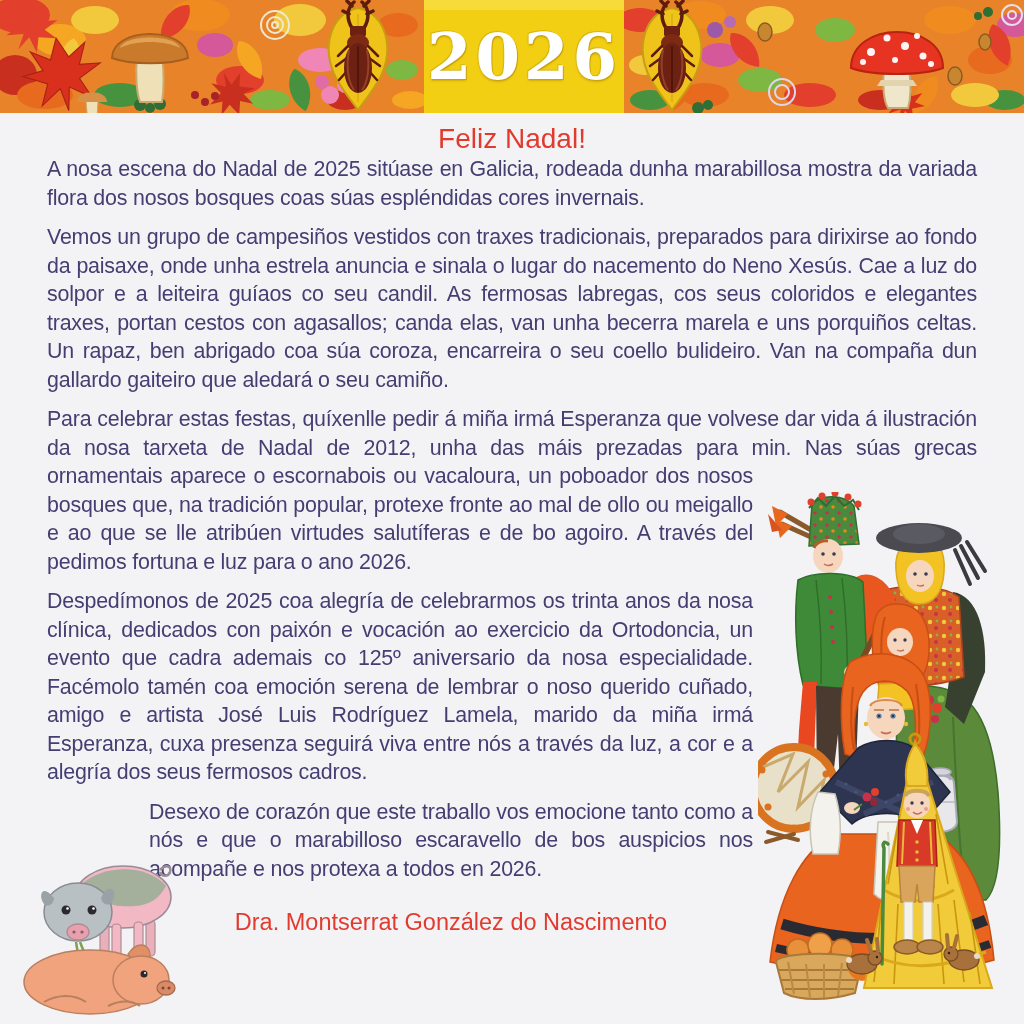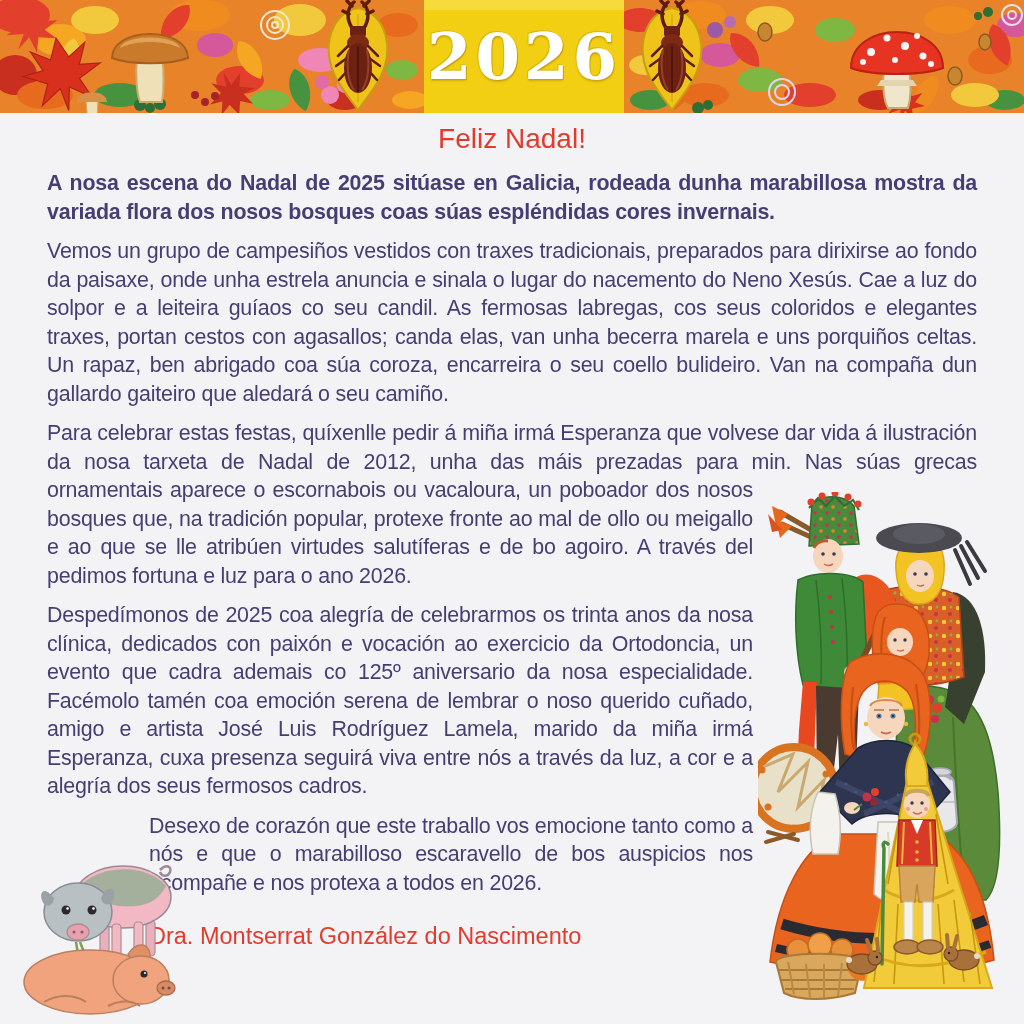--- a/index.html
+++ b/index.html
@@ -15,25 +15,25 @@
     color:#ffffff;font-family:"DejaVu Serif", serif;font-weight:bold;
     font-size:64px;letter-spacing:4px;
     text-shadow:1px 1px 0 #c9a30c,-1px -1px 0 #d8b612,0 2px 2px rgba(150,110,0,.35);}
 
   
   .content{position:absolute;top:113px;left:47px;width:930px;color:#443e72;}
   .title{margin:10px 0 0;text-align:center;color:#e23b2e;font-size:28px;
          font-weight:normal;line-height:32px;}
   .content p{margin:0 0 11px;font-size:21.4px;line-height:28.5px;
              text-align:justify;letter-spacing:-0.2px;}
-  .content p.first{margin-top:14px;font-weight:bold;}
+  .content p.first{}
   .float-right-spacer{float:right;width:220px;height:570px;margin-left:4px;
       shape-outside:inset(60px 0 0 0);}
   .float-left-spacer{float:left;width:96px;height:165px;margin-right:6px;}
-  .signature{color:#e23b2e;font-size:23.5px;margin-top:26px;}
+  .signature{text-align:center;color:#e23b2e;font-size:23.5px;margin-top:26px;}
 
   
   .group-illustration{position:absolute;left:758px;top:492px;width:252px;height:528px;}
   .pigs-illustration{position:absolute;left:8px;top:842px;width:168px;height:178px;}
   .group-illustration svg,.pigs-illustration svg{display:block;width:100%;height:100%;}
 </style>
 </head>
 <body>
 
 <div class="page">

